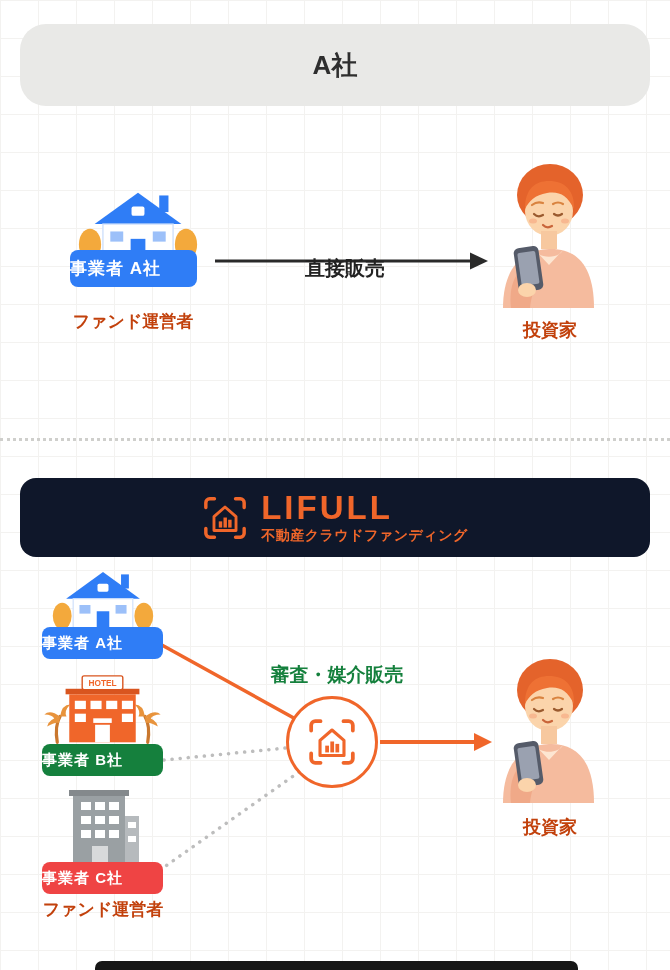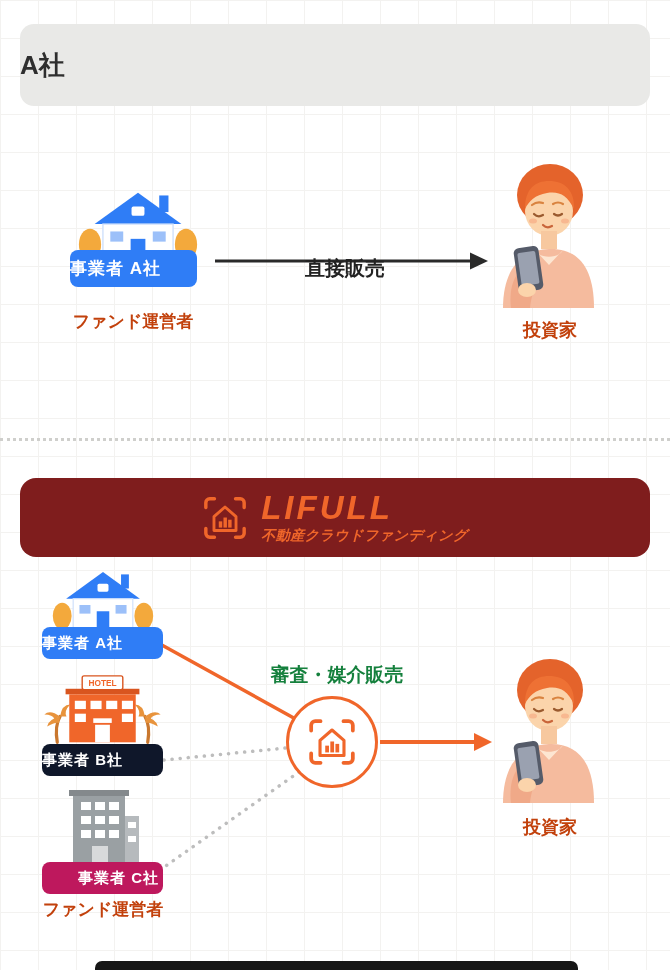--- a/index.html
+++ b/index.html
@@ -11,38 +11,38 @@
     background-color: #ffffff;
     background-image:
       linear-gradient(to right, #f3f2f0 1px, transparent 1px),
       linear-gradient(to bottom, #f3f2f0 1px, transparent 1px);
     background-size: 38px 38px;
   }
   .abs { position: absolute; }
 
   .header-band {
     left: 20px; top: 24px; width: 630px; height: 82px;
-    background: #e9e9e7; border-radius: 14px;
-    display: flex; align-items: center; 
+    background: #e9e9e7; border-radius: 26px;
+    display: flex; align-items: center; justify-content: center;
     font-size: 26px; font-weight: bold; color: #2e2e2e;
     z-index: 2;
   }
 
   .lines { left: 0; top: 0; width: 670px; height: 970px; z-index: 1; pointer-events: none; }
 
   .icon { z-index: 2; }
 
   .badge {
     display: flex; align-items: center; justify-content: flex-start;
     color: #ffffff; font-weight: bold; border-radius: 8px;
     z-index: 3; letter-spacing: 1px;
   }
   .badge-blue   { background: #2f7df6; }
-  .badge-orange { background: #0f172a; }
-  .badge-gray   { background: #be185d; padding-left: 36px; }
+  .badge-orange { background: #15803d; }
+  .badge-gray   { background: #ef4444; }
 
   .badge-top-a    { left: 70px;  top: 250px; width: 127px; height: 37px; font-size: 17px; }
   .badge-bottom-a { left: 42px;  top: 627px; width: 121px; height: 32px; font-size: 15px; }
   .badge-bottom-b { left: 42px;  top: 744px; width: 121px; height: 32px; font-size: 15px; }
   .badge-bottom-c { left: 42px;  top: 862px; width: 121px; height: 32px; font-size: 15px; }
 
   .caption {
     font-weight: bold; color: #c2410c; text-align: center; z-index: 3;
   }
   .cap-top-operator  { left: 33px;  top: 310px; width: 200px; font-size: 17px; }
@@ -52,23 +52,23 @@
   .cap-bottom-ops    { left: 13px;  top: 898px; width: 180px; font-size: 17px; }
   .cap-bottom-investor { left: 470px; top: 815px; width: 160px; font-size: 18px; }
 
   .divider {
     left: 0; top: 438px; width: 670px; height: 0;
     border-top: 3px dotted #cfcfcc; z-index: 1;
   }
 
   .peach-banner {
     left: 20px; top: 478px; width: 630px; height: 79px;
-    background: #7f1d1d; border-radius: 16px;
+    background: #0f172a; border-radius: 16px;
     display: flex; align-items: center; justify-content: center;
-    gap: 13px; z-index: 2; font-style: italic;
+    gap: 13px; z-index: 2;
   }
   .logo-mark { width: 46px; height: 46px; }
   .logo-text { display: flex; flex-direction: column; }
   .logo-brand {
     font-size: 33px; font-weight: 800; color: #f0662a;
     letter-spacing: 3px; line-height: 1;
   }
   .logo-subtitle {
     font-size: 14px; font-weight: bold; color: #f0662a;
     margin-top: 3px; letter-spacing: 0.5px; text-align: center;

